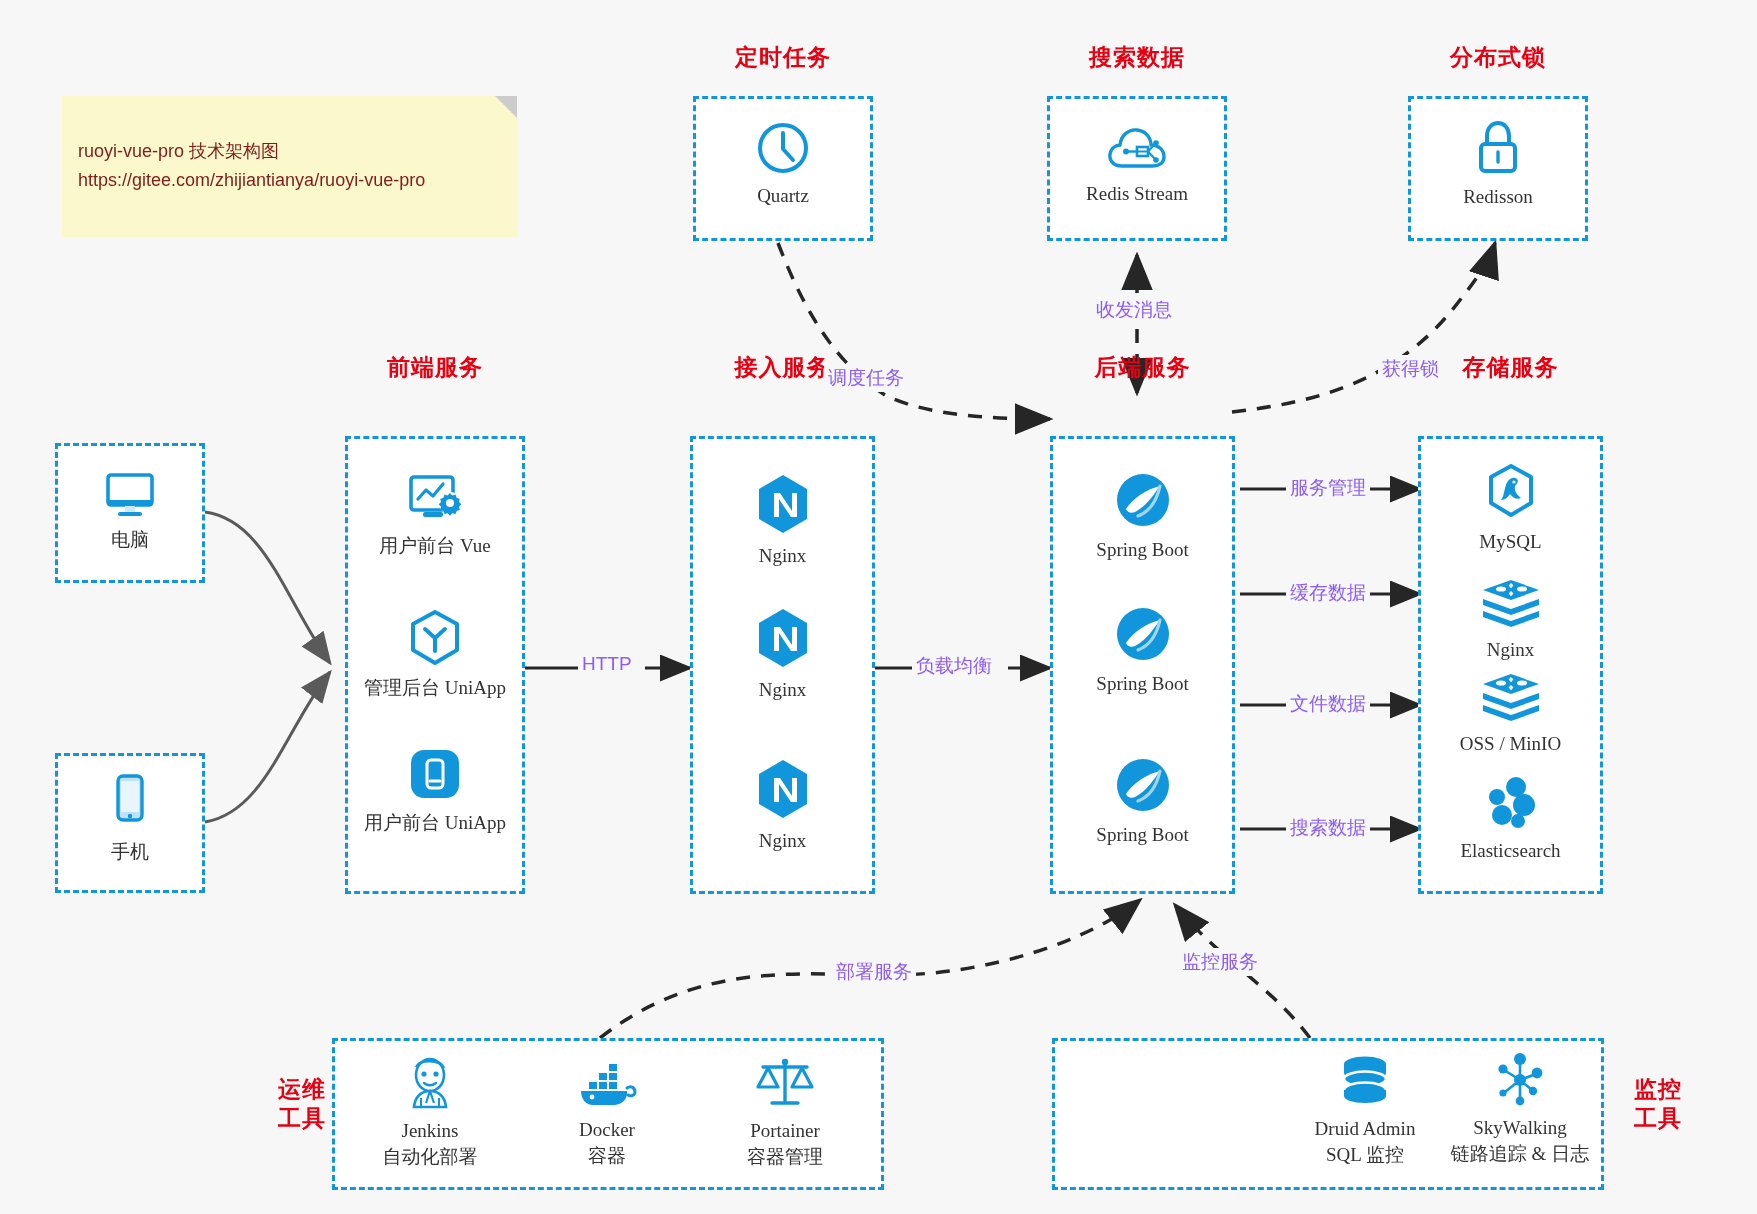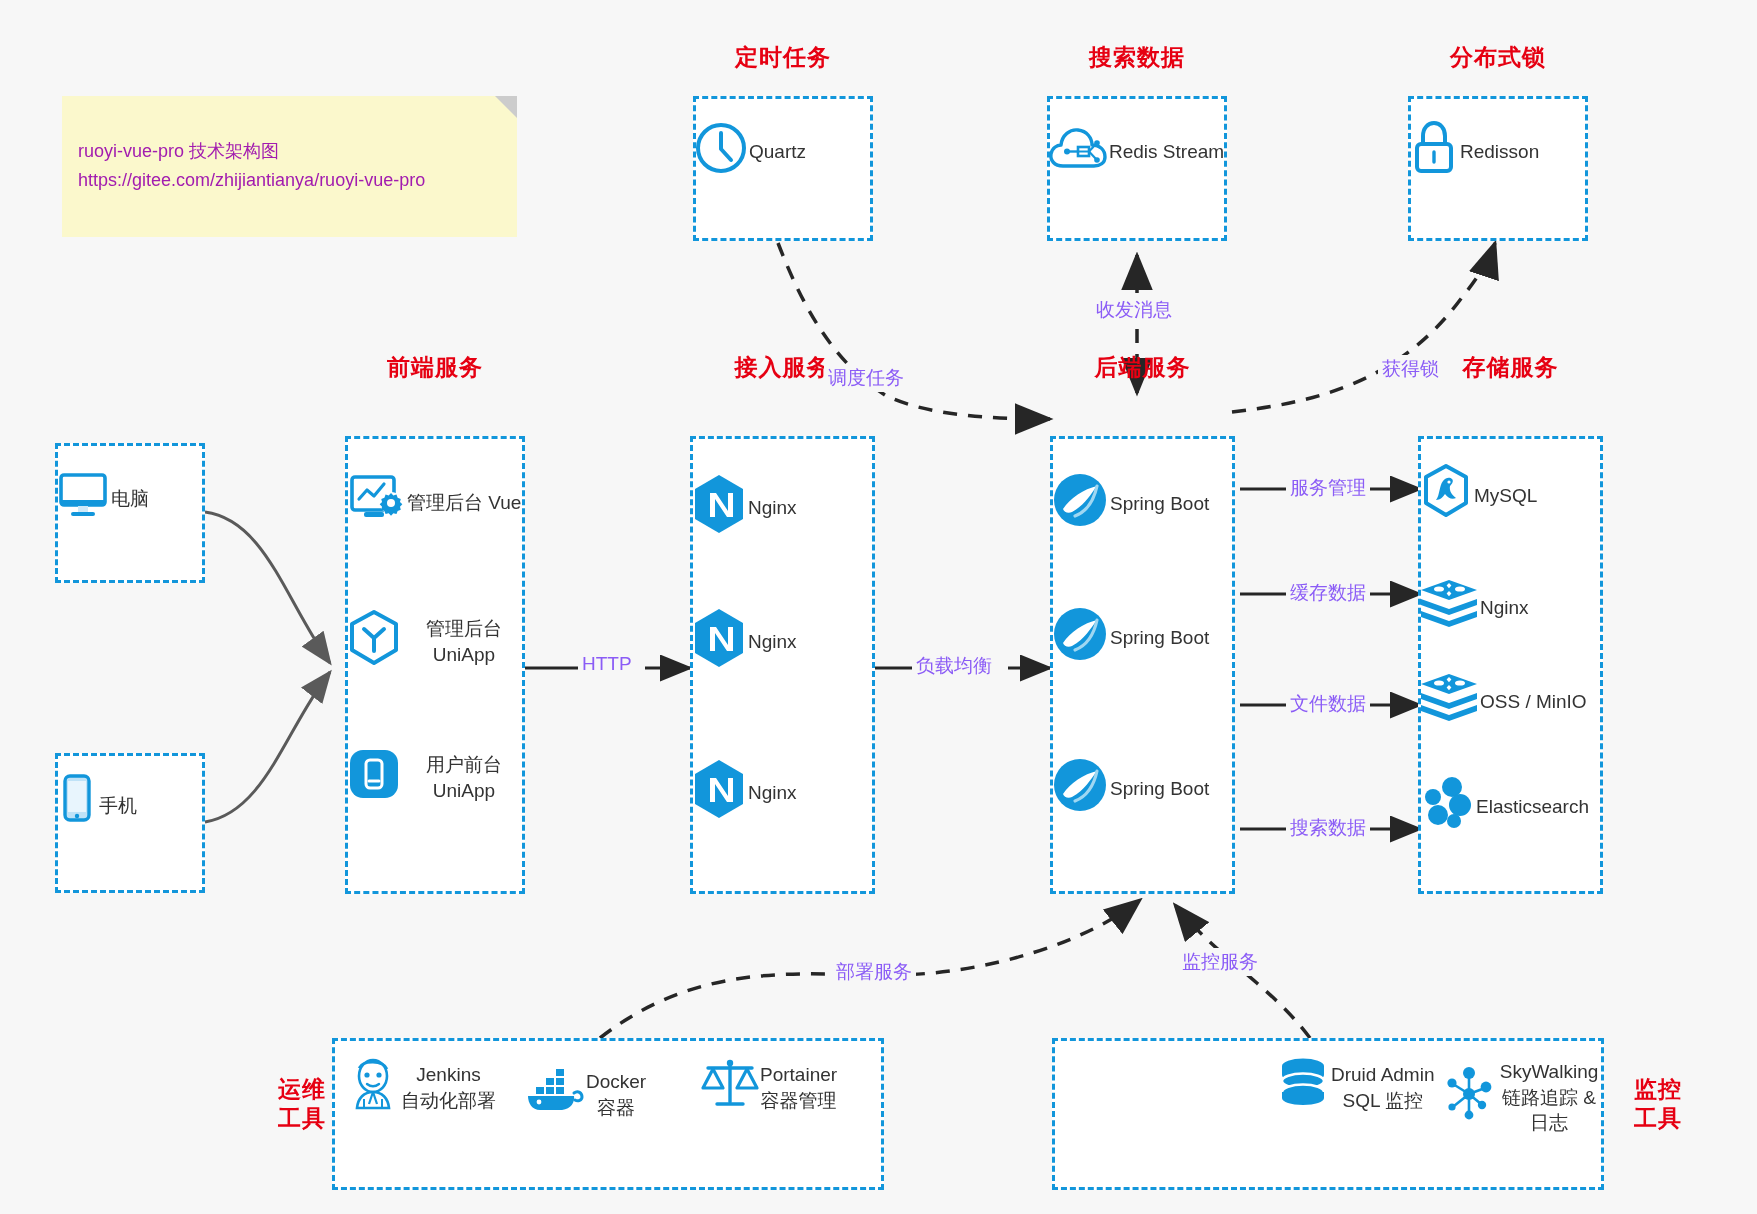--- a/index.html
+++ b/index.html
@@ -32,40 +32,41 @@
     font-weight: bold;
     font-size: 23px;
     letter-spacing: 1px;
     white-space: pre-line;
     text-align: center;
     z-index: 3;
   }
   .node {
     position: absolute;
     display: flex;
-    flex-direction: row;
+    flex-direction: column;
     align-items: center;
     justify-content: flex-start;
     z-index: 3;
+    font-family: Liberation Serif, serif;
   }
   .node .ico { display: block; line-height: 0; }
   .node .cap {
     margin-top: 7px;
     font-size: 19px;
     color: #333333;
     text-align: center;
     white-space: pre-line;
     line-height: 1.35;
   }
   .note {
     position: absolute;
     background: #fbf8cc;
     padding: 12px 16px 14px 16px;
     font-size: 18px;
-    color: #a21caf;
+    color: #7f1d1d;
     line-height: 1.6;
     white-space: pre-line;
     z-index: 4;
   }
   .note-fold {
     position: absolute;
     right: 0; top: 0;
     width: 0; height: 0;
     border-left: 22px solid transparent;
     border-top: 22px solid #cccccc;
@@ -214,21 +215,21 @@
       <svg width="62" height="54" viewBox="0 0 62 54">
         <rect x="7" y="5" width="42" height="33" rx="3" fill="none" stroke="#1296db" stroke-width="3.6"></rect>
         <polyline points="14,27 22,18 29,24 39,12" fill="none" stroke="#1296db" stroke-width="3.2" stroke-linecap="round" stroke-linejoin="round"></polyline>
         <rect x="19" y="40" width="20" height="5" rx="2" fill="#1296db"></rect>
         <circle cx="46" cy="31" r="11" fill="#ffffff"></circle>
         <path d="M46 20 l3 3 4-1 1.5 4 4 1.5 -1 4 3 3 -3 3 1 4 -4 1.5 -1.5 4 -4 -1 -3 3 -3 -3 -4 1
                  -1.5 -4 -4 -1.5 1 -4 -3 -3 3 -3 -1 -4 4 -1.5 1.5 -4 4 1 z" fill="#1296db" transform="translate(0,0) scale(0.78) translate(13,7)"></path>
         <circle cx="46" cy="31" r="4" fill="#ffffff"></circle>
       </svg>
     </span>
-    <span class="cap">管理后台 Vue</span>
+    <span class="cap">用户前台 Vue</span>
   </div>
   <div class="node" style="left:345px; top:608px; width:180px;">
     <span class="ico">
       <svg width="58" height="60" viewBox="0 0 58 60">
         <path d="M29 4 L51 16 L51 42 L29 55 L7 42 L7 16 Z" fill="none" stroke="#1296db" stroke-width="4" stroke-linejoin="round"></path>
         <path d="M19 21 L29 30 L39 21" fill="none" stroke="#1296db" stroke-width="4" stroke-linecap="round" stroke-linejoin="round"></path>
         <line x1="29" y1="30" x2="29" y2="43" stroke="#1296db" stroke-width="4" stroke-linecap="round"></line>
       </svg>
     </span>
     <span class="cap">管理后台 UniApp</span>

